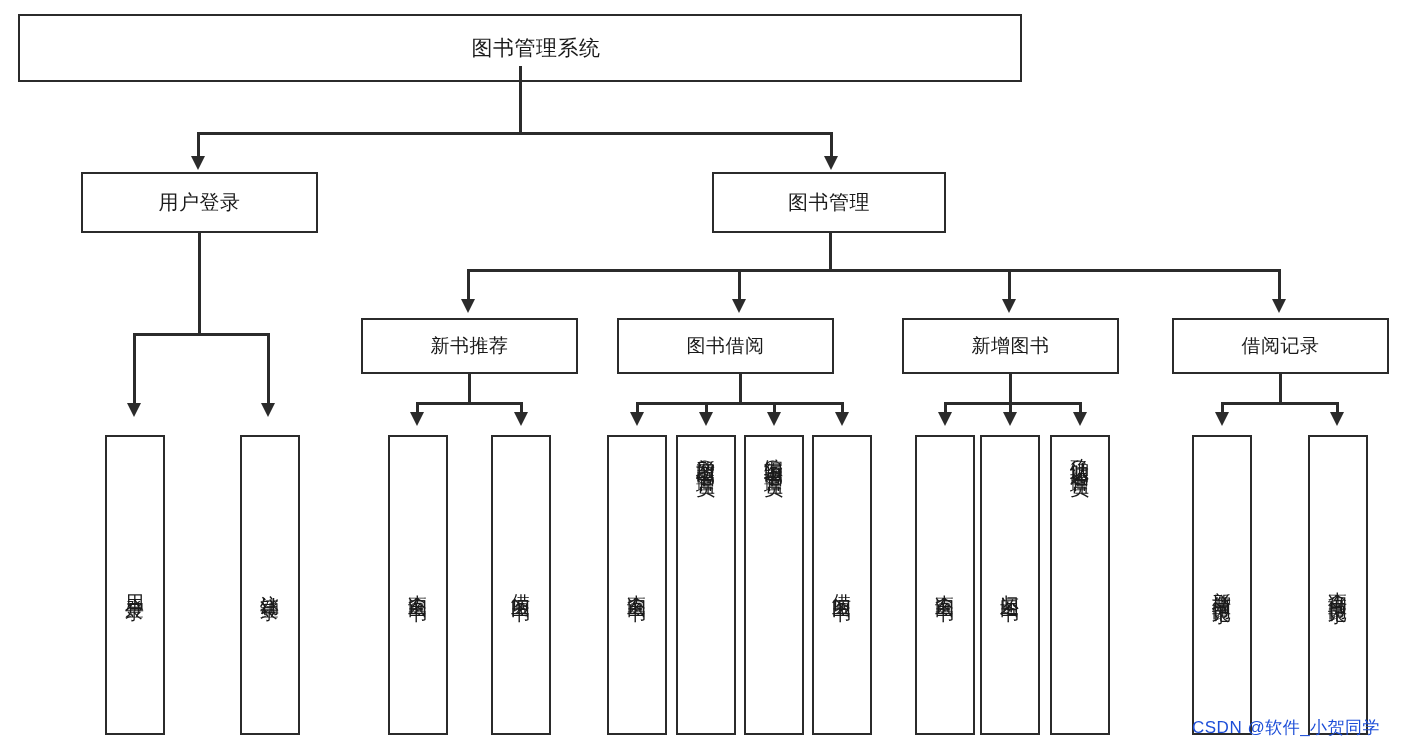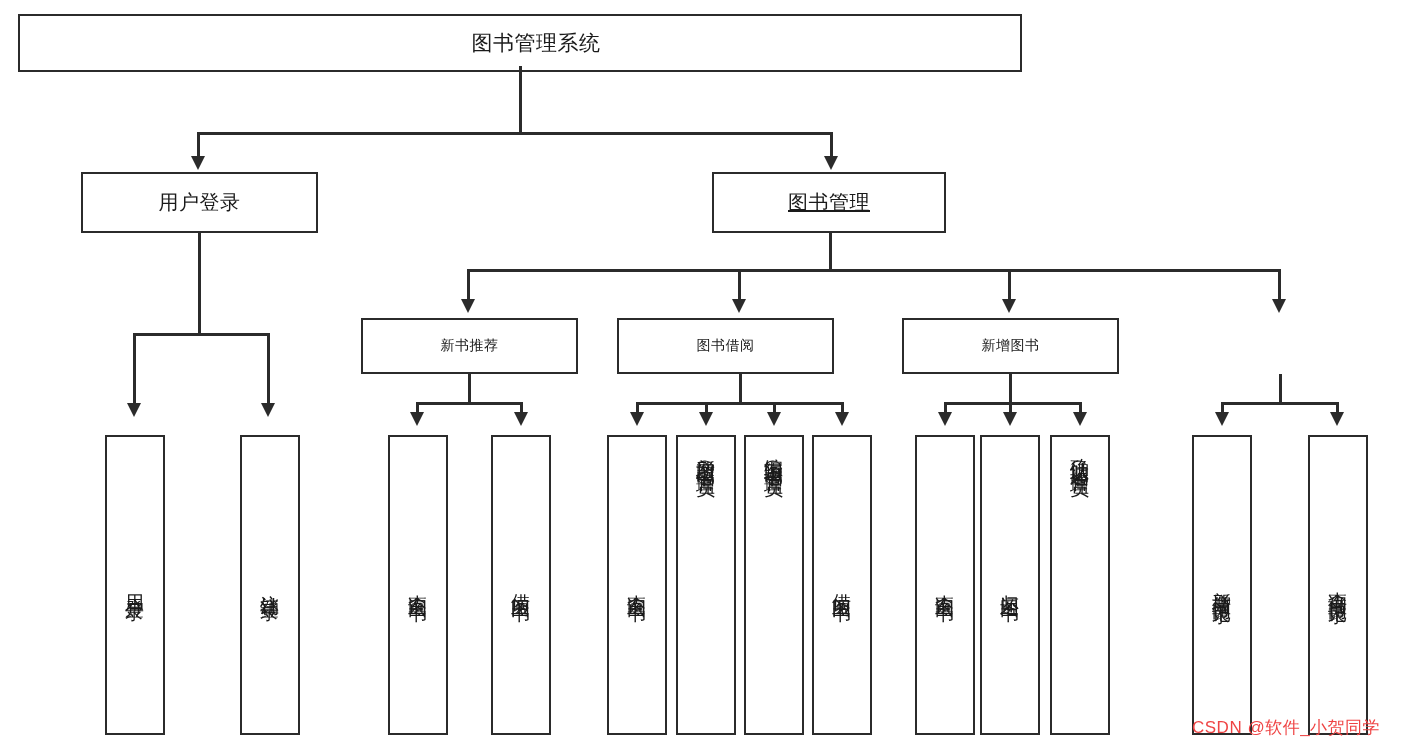--- a/index.html
+++ b/index.html
@@ -30,21 +30,21 @@
     color: #1a1a1a;
     letter-spacing: 0.5px;
   }
   .node.root {
     font-size: 21px;
   }
   .node.level1 {
     font-size: 20px;
   }
   .node.level2 {
-    font-size: 14px;
+    font-size: 19px;
   }
   
   .node.leaf {
     writing-mode: vertical-rl;
     text-orientation: upright;
     font-size: 19px;
     line-height: 1.0;
     letter-spacing: 3px;
     padding: 6px 0;
     justify-content: center;
@@ -69,49 +69,49 @@
     width: 0;
     height: 0;
     border-left: 7px solid transparent;
     border-right: 7px solid transparent;
     border-top: 14px solid #2b2b2b;
   }
   
   .watermark {
     position: absolute;
     font-size: 17px;
-    color: #ef4444;
+    color: #1d4ed8;
     white-space: nowrap;
     letter-spacing: 0.5px;
   }
 </style>
 </head>
 <body>
 
 <div id="canvas">
 
-  <div class="node root" style="left:18px; top:14px; width:1004px; height:58px;padding-left:32px;">
+  <div class="node root" style="left:18px; top:14px; width:1004px; height:68px;padding-left:32px;">
     <span>图书管理系统</span>
   </div>
 
   <div class="edge v" style="left:519px; top:66px; width:3px; height:68px;"></div>
 
   <div class="edge h" style="left:197px; top:132px; width:636px; height:3px;"></div>
 
   <div class="edge v" style="left:197px; top:132px; width:3px; height:26px;"></div>
   <div class="arrow" style="left:191px; top:156px;"></div>
 
   <div class="edge v" style="left:830px; top:132px; width:3px; height:26px;"></div>
   <div class="arrow" style="left:824px; top:156px;"></div>
 
   <div class="node level1" style="left:81px; top:172px; width:237px; height:61px;">
     <span>用户登录</span>
   </div>
 
-  <div class="node level1" style="left:712px; top:172px; width:234px; height:61px;text-decoration:underline;">
+  <div class="node level1" style="left:712px; top:172px; width:234px; height:61px;">
     <span>图书管理</span>
   </div>
 
   <div class="edge v" style="left:198px; top:233px; width:3px; height:102px;"></div>
   <div class="edge h" style="left:133px; top:333px; width:136px; height:3px;"></div>
   <div class="edge v" style="left:133px; top:333px; width:3px; height:72px;"></div>
   <div class="arrow" style="left:127px; top:403px;"></div>
   <div class="edge v" style="left:267px; top:333px; width:3px; height:72px;"></div>
   <div class="arrow" style="left:261px; top:403px;"></div>
 
@@ -128,20 +128,23 @@
 
   <div class="node level2" style="left:361px; top:318px; width:217px; height:56px;">
     <span>新书推荐</span>
   </div>
   <div class="node level2" style="left:617px; top:318px; width:217px; height:56px;">
     <span>图书借阅</span>
   </div>
   <div class="node level2" style="left:902px; top:318px; width:217px; height:56px;">
     <span>新增图书</span>
   </div>
+  <div class="node level2" style="left:1172px; top:318px; width:217px; height:56px;">
+    <span>借阅记录</span>
+  </div>
 
   <div class="edge v" style="left:468px; top:374px; width:3px; height:30px;"></div>
   <div class="edge h" style="left:416px; top:402px; width:107px; height:3px;"></div>
   <div class="edge v" style="left:416px; top:402px; width:3px; height:12px;"></div>
   <div class="arrow" style="left:410px; top:412px;"></div>
   <div class="edge v" style="left:520px; top:402px; width:3px; height:12px;"></div>
   <div class="arrow" style="left:514px; top:412px;"></div>
 
   <div class="edge v" style="left:739px; top:374px; width:3px; height:30px;"></div>
   <div class="edge h" style="left:636px; top:402px; width:208px; height:3px;"></div>

